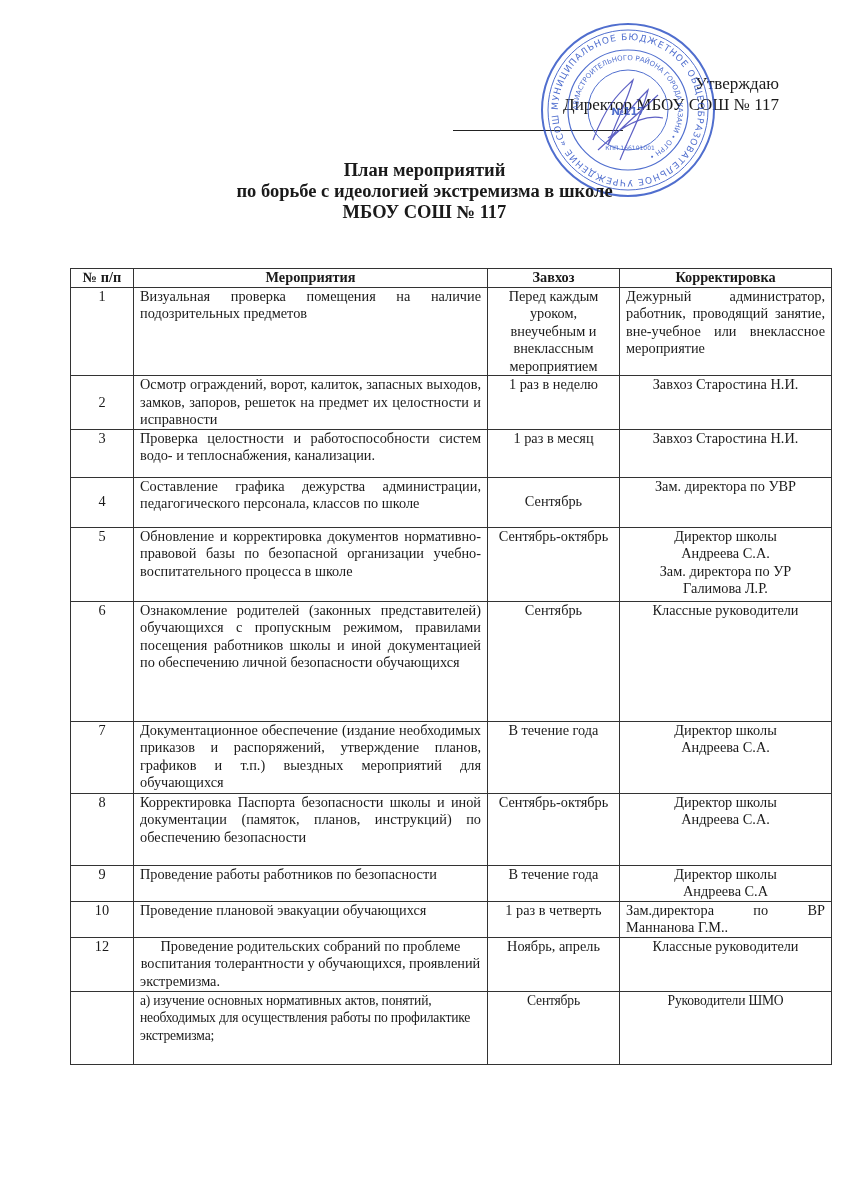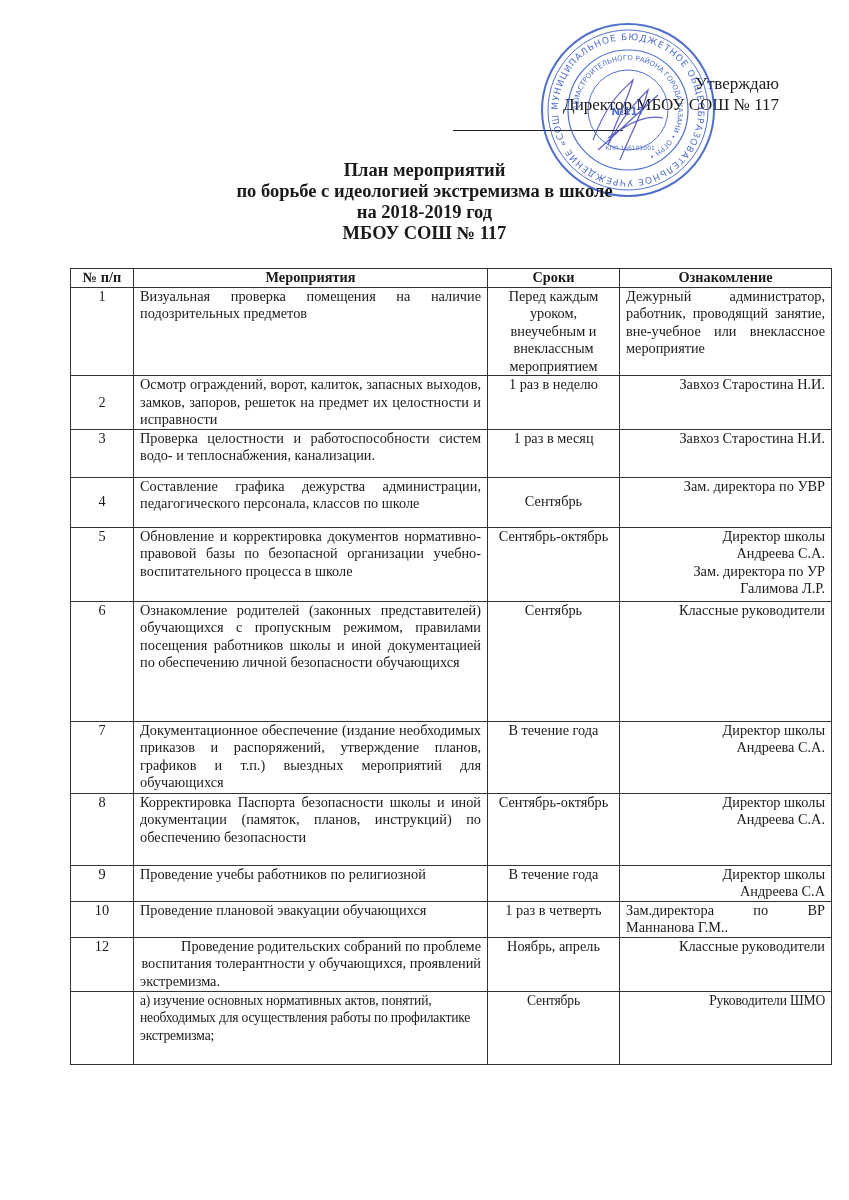--- a/index.html
+++ b/index.html
@@ -29,21 +29,21 @@
   }
   table.plan th, table.plan td {
     border: 1.3px solid #333; padding: 0 6px; vertical-align: top;
   }
   table.plan th { font-weight: bold; text-align: center; font-size: 14.3px; height: 17px; }
   td.num { text-align: center; }
   td.num.mid { vertical-align: middle; }
   td.act { text-align: justify; text-align-last: left; }
   td.term { text-align: center; }
   td.term.mid { vertical-align: middle; }
-  td.resp { text-align: right; }
+  td.resp { text-align: center; }
   td.resp.just { text-align: justify; text-align-last: left; }
   .ml { white-space: pre-line; }
   .condensed { font-size: 13.6px; letter-spacing: -0.2px; }
 </style>
 </head>
 <body>
 
 <div class="approve">
   <div>Утверждаю</div>
   <div>Директор МБОУ СОШ № 117</div>
@@ -71,37 +71,36 @@
   <text x="92" y="130" font-size="6" fill="#2a4fc4" text-anchor="middle" font-family="DejaVu Sans, sans-serif">КПП 166101001</text>
   <g fill="none" stroke="#3b3fb8" stroke-width="1.2">
     <path d="M55,120 C70,80 85,70 95,60 C88,85 78,100 70,125 C85,95 100,80 110,70 C104,95 92,115 82,140"></path>
     <path d="M60,130 L120,75 M70,118 C95,100 110,95 125,98"></path>
   </g>
 </svg>
 
 <div class="title">
   <div>План мероприятий</div>
   <div>по борьбе с идеологией экстремизма в школе</div>
-  <div>на 2018-2019 год</div>
   <div>МБОУ СОШ № 117</div>
 </div>
 
 <table class="plan">
   <colgroup>
     <col style="width:63px">
     <col style="width:354px">
     <col style="width:132px">
     <col style="width:212px">
   </colgroup>
   <thead>
     <tr>
       <th>№ п/п</th>
       <th>Мероприятия</th>
-      <th>Сроки</th>
-      <th>Ознакомление</th>
+      <th>Завхоз</th>
+      <th>Корректировка</th>
     </tr>
   </thead>
   <tbody>
     <tr style="height:80px">
       <td class="num">1</td>
       <td class="act">Визуальная проверка помещения на наличие подозрительных предметов</td>
       <td class="term">Перед каждым уроком, внеучебным и внеклассным мероприятием</td>
       <td class="resp just">Дежурный администратор, работник, проводящий занятие, вне-учебное или внеклассное мероприятие</td>
     </tr>
     <tr style="height:48px">
@@ -146,34 +145,34 @@
     </tr>
     <tr style="height:72px">
       <td class="num">8</td>
       <td class="act">Корректировка Паспорта безопасности школы и иной документации (памяток, планов, инструкций) по обеспечению безопасности</td>
       <td class="term">Сентябрь-октябрь</td>
       <td class="resp ml">Директор школы
 Андреева С.А.</td>
     </tr>
     <tr style="height:34px">
       <td class="num">9</td>
-      <td class="act">Проведение учебы работников по религиозной</td>
+      <td class="act">Проведение работы работников по безопасности</td>
       <td class="term">В течение года</td>
       <td class="resp ml">Директор школы
 Андреева С.А</td>
     </tr>
     <tr style="height:34px">
       <td class="num">10</td>
       <td class="act">Проведение плановой эвакуации обучающихся</td>
       <td class="term">1 раз в четверть</td>
       <td class="resp just">Зам.директора по ВР Маннанова Г.М..</td>
     </tr>
     <tr style="height:54px">
       <td class="num">12</td>
-      <td class="act" style="text-align:right">Проведение родительских собраний по проблеме воспитания толерантности у обучающихся, проявлений экстремизма.</td>
+      <td class="act" style="text-align:center">Проведение родительских собраний по проблеме воспитания толерантности у обучающихся, проявлений экстремизма.</td>
       <td class="term">Ноябрь, апрель</td>
       <td class="resp">Классные руководители</td>
     </tr>
     <tr style="height:73px">
       <td class="num"></td>
       <td class="act condensed" style="text-align:left">а) изучение основных нормативных актов, понятий, необходимых для осуществления работы по профилактике экстремизма;</td>
       <td class="term condensed">Сентябрь</td>
       <td class="resp condensed">Руководители ШМО</td>
     </tr>
   </tbody>

